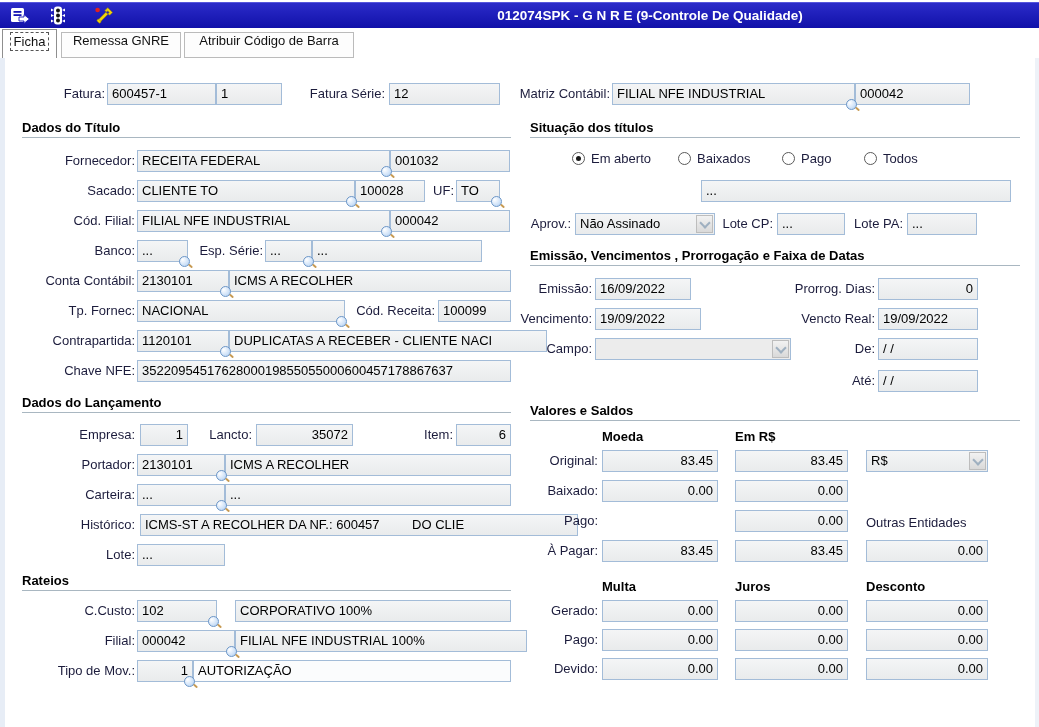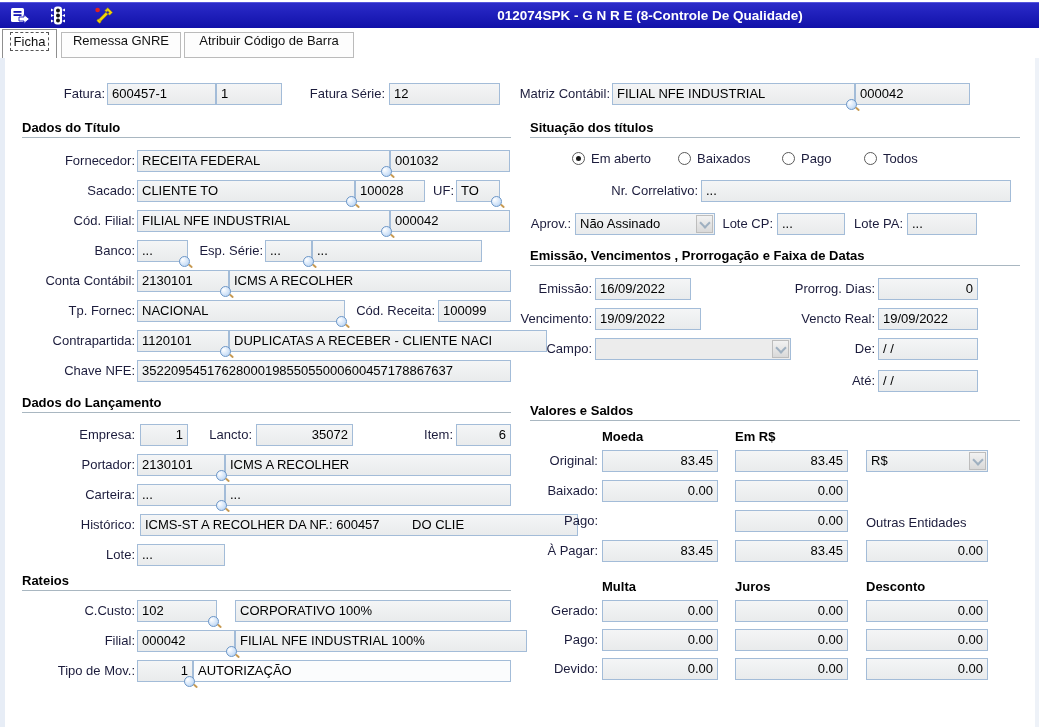--- a/index.html
+++ b/index.html
@@ -64,21 +64,21 @@
       <circle cx="10" cy="14.5" r="2" fill="#141414"></circle>
     </svg>
     <svg class="tbicon" style="left:94px" viewBox="0 0 20 20">
       <g transform="rotate(45 10 10)">
         <rect x="8.7" y="6" width="2.8" height="11" fill="#f2d50a" stroke="#a88b00" stroke-width="0.6"></rect>
         <path d="M6.8 1.5 h6.6 v4 h-2.2 v-1.8 h-2.2 v1.8 h-2.2 z" fill="#f2d50a" stroke="#a88b00" stroke-width="0.6"></path>
         <rect x="8" y="16" width="4.2" height="2.4" rx="1" fill="#f2d50a" stroke="#a88b00" stroke-width="0.6"></rect>
       </g>
       <circle cx="3.6" cy="4" r="2.3" fill="#e02020"></circle>
     </svg>
-    <div class="wtitle">012074SPK - G N R E (8-Controle De Qualidade)</div>
+    <div class="wtitle">012074SPK - G N R E (9-Controle De Qualidade)</div>
   </div>
 
   <div class="tab active" style="left:2px;top:29px;width:55px;height:29px">
     <span class="tf">Ficha</span>
   </div>
   <div class="tab" style="left:61px;top:32px;width:120px;height:26px">
     <span class="tf">Remessa GNRE</span>
   </div>
   <div class="tab" style="left:184px;top:32px;width:170px;height:26px">
     <span class="tf">Atribuir Código de Barra</span>
@@ -268,21 +268,20 @@
 
   <div class="radio sel" style="left:572px;top:152px"></div>
   <div class="lbl la" style="left:591px;top:148px;width:80px">Em aberto</div>
   <div class="radio" style="left:678px;top:152px"></div>
   <div class="lbl la" style="left:697px;top:148px;width:75px">Baixados</div>
   <div class="radio" style="left:782px;top:152px"></div>
   <div class="lbl la" style="left:801px;top:148px;width:50px">Pago</div>
   <div class="radio" style="left:864px;top:152px"></div>
   <div class="lbl la" style="left:883px;top:148px;width:55px">Todos</div>
 
-  <div class="lbl" style="left:560px;top:180px;width:138px">Nr. Correlativo:</div>
   <div class="box" style="left:701px;top:180px;width:310px">
       <span class="bv">...</span>
     </div>
 
   <div class="lbl" style="left:500px;top:213px;width:71px">Aprov.:</div>
   <div class="box" style="left:575px;top:213px;width:140px">
       <span class="bv">Não Assinado</span>
       <span class="dd">
         <i></i>
       </span>

